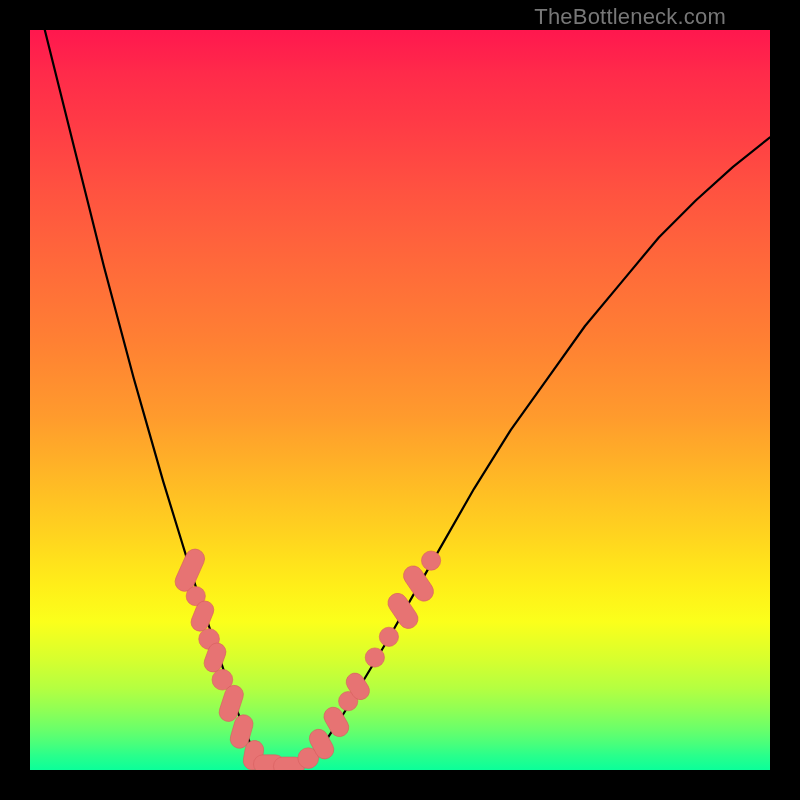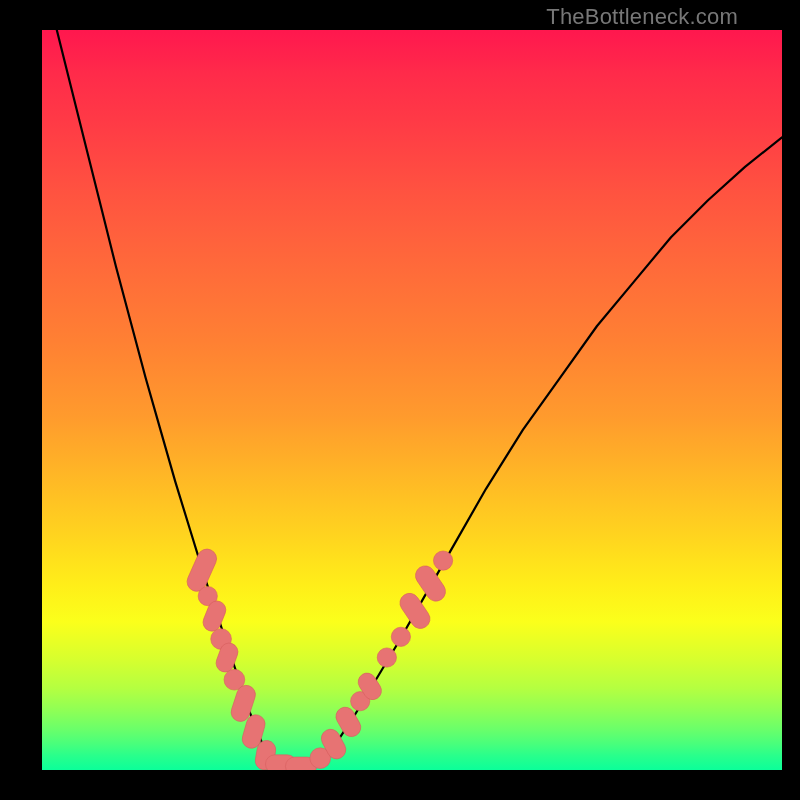--- a/index.html
+++ b/index.html
@@ -5,21 +5,21 @@
   html, body {
     margin: 0;
     padding: 0;
     width: 800px;
     height: 800px;
     background: #000;
     overflow: hidden;
   }
   .frame {
     position: absolute;
-    left: 12px;
+    left: 0;
     top: 0;
     width: 736px;
     height: 800px;
     background: #000;
   }
   .plot {
     position: absolute;
     left: 30px;
     top: 30px;
     width: 740px;

